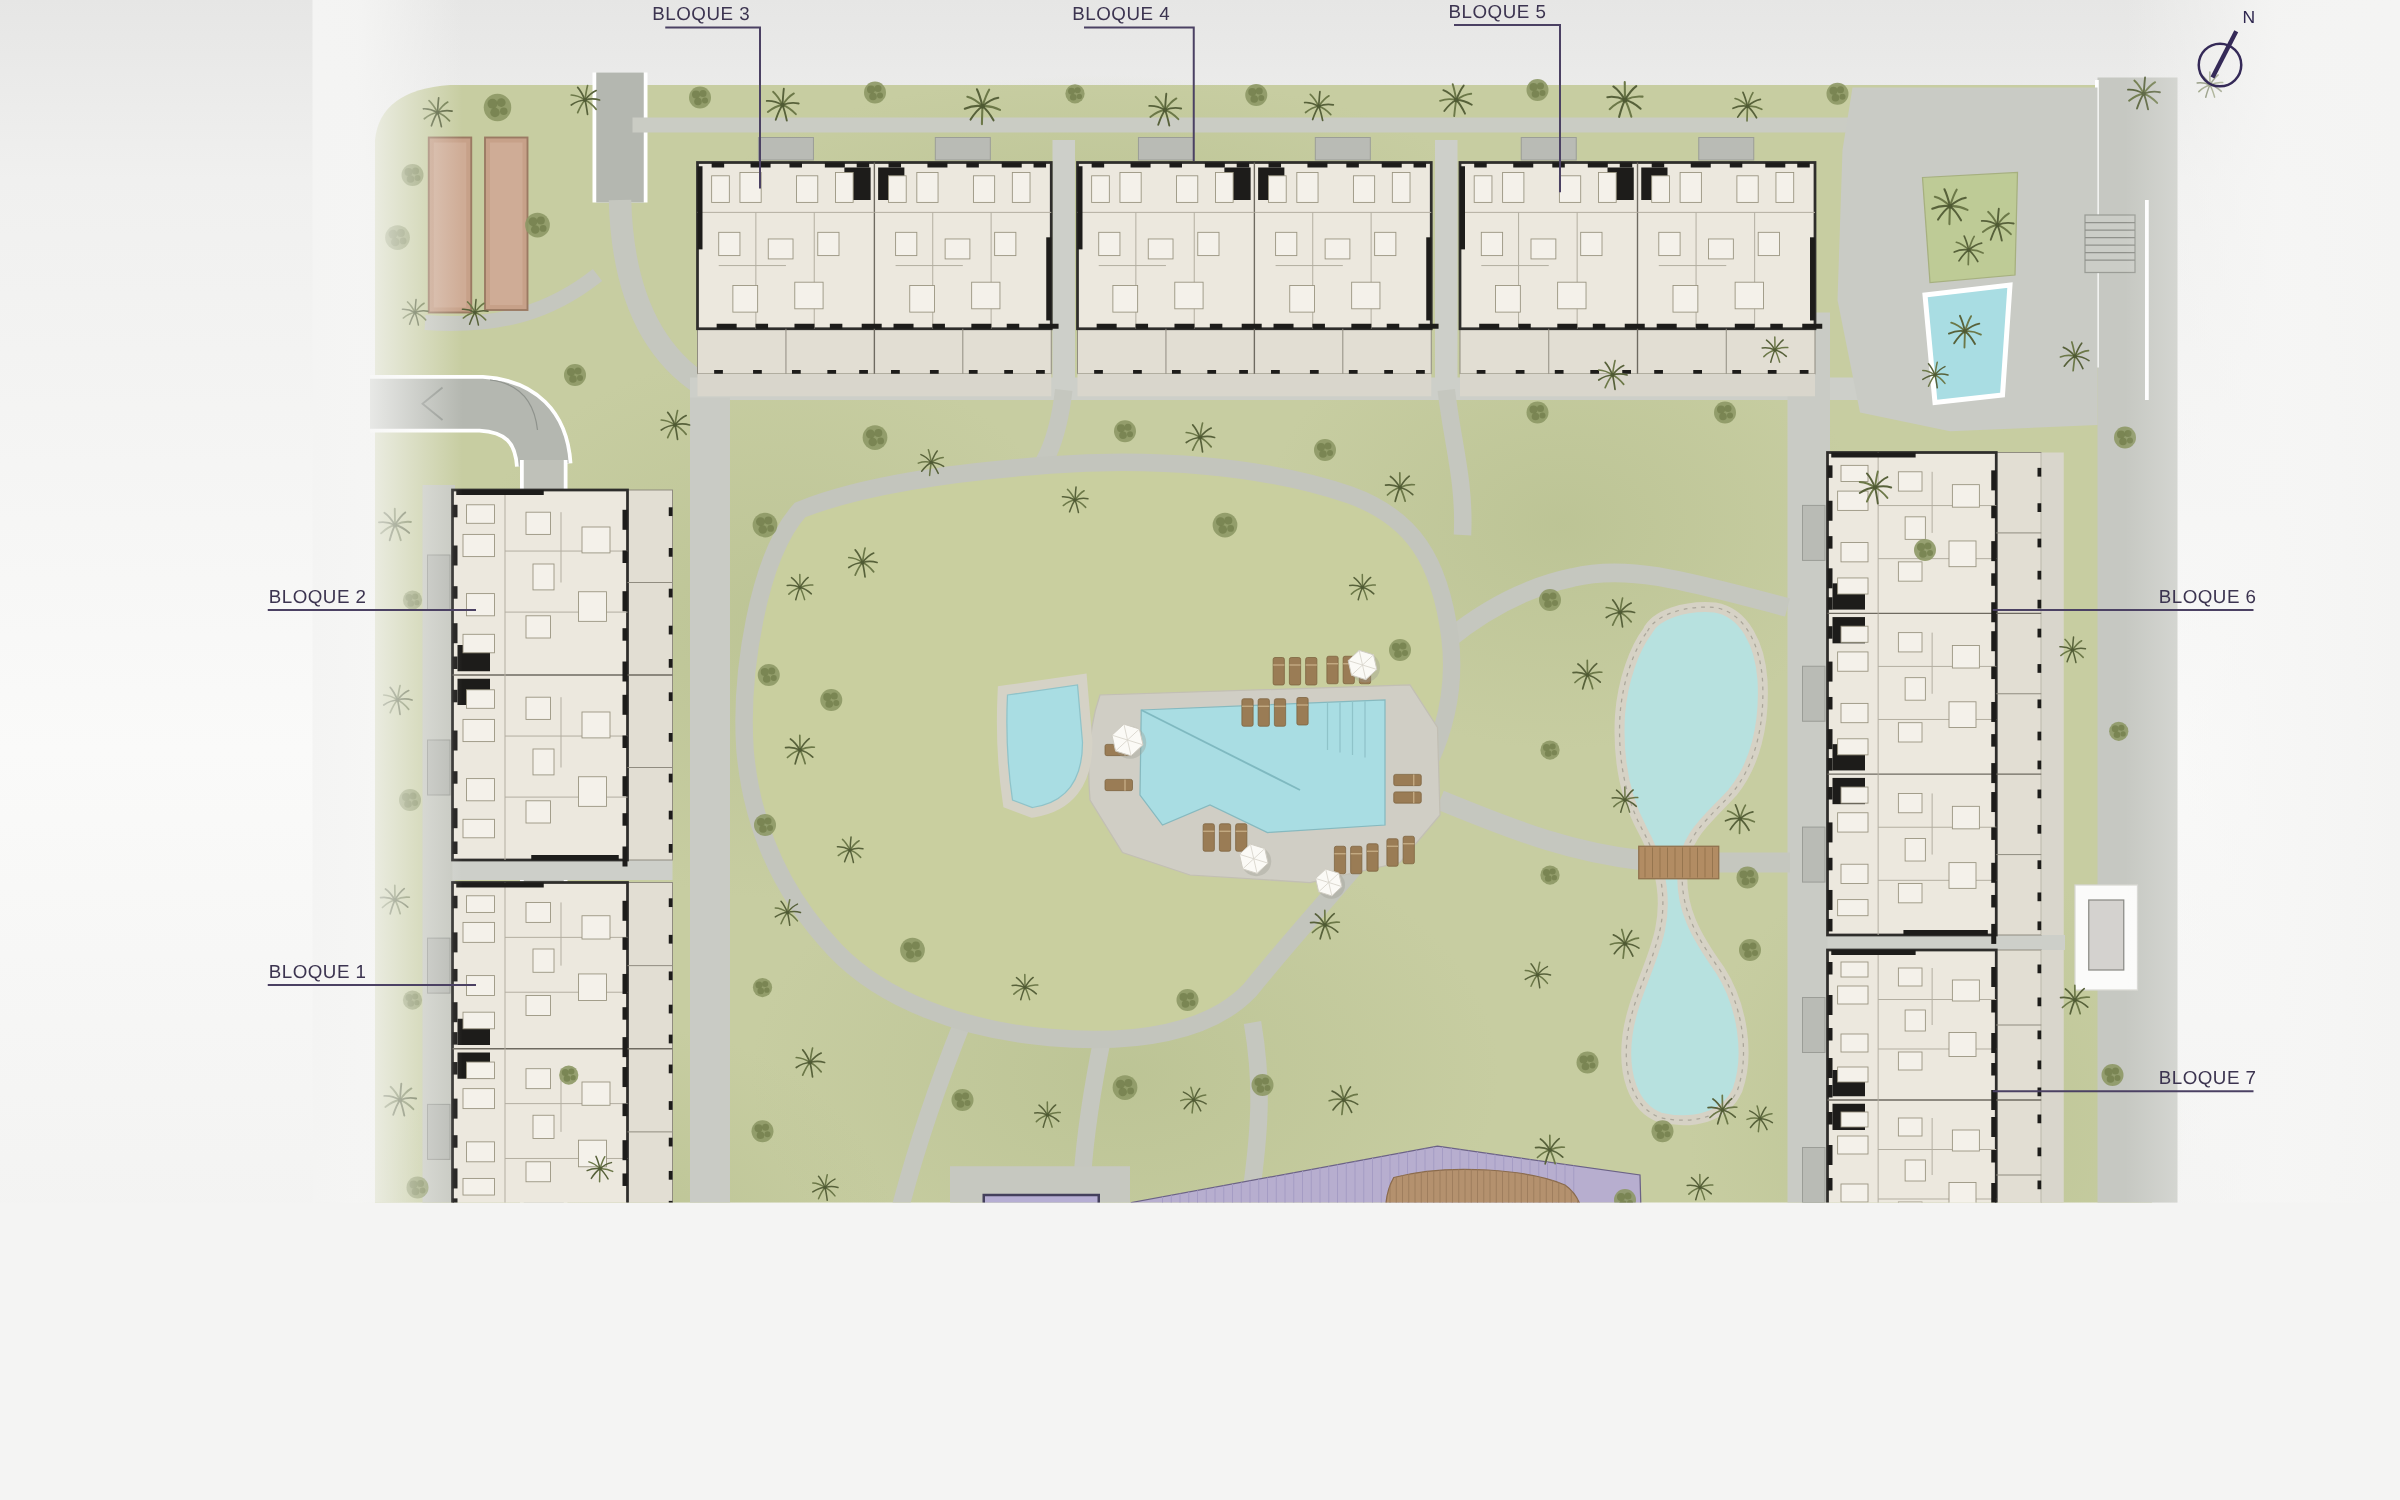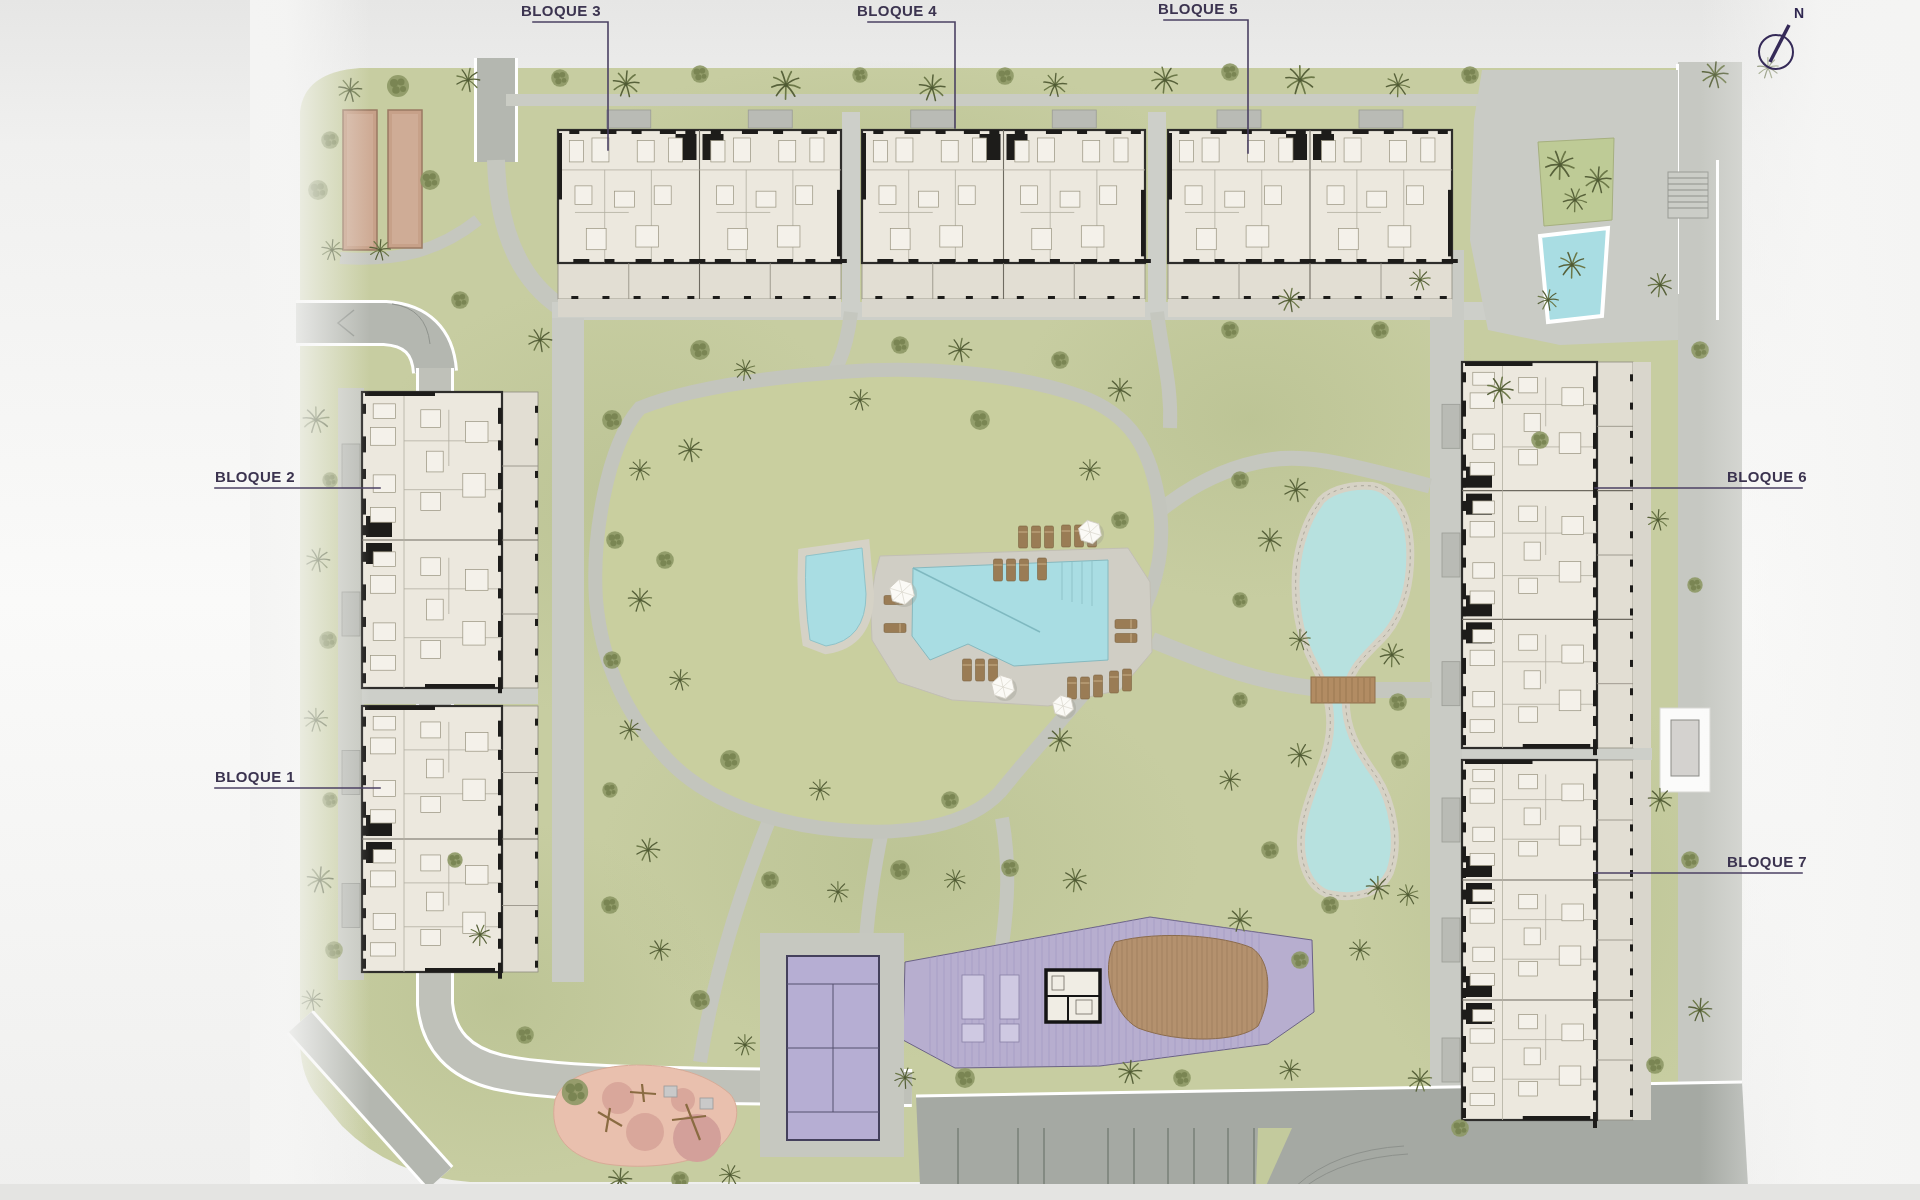--- a/index.html
+++ b/index.html
@@ -1,17 +1,17 @@
 <!DOCTYPE html>
 <html><head>
 <meta charset="utf-8">
 <style>
   html,body{margin:0;padding:0;background:#f4f4f3;}
-  .stage{position:relative;width:1920px;height:1200px;overflow:hidden;
-         font-family:"Liberation Sans", sans-serif;font-weight:bold;}
+  .stage{position:relative;width:1920px;height:962px;overflow:hidden;
+         font-family:"Liberation Sans", sans-serif;}
   svg{display:block}
   text.blk{font-family:"Liberation Sans", sans-serif;font-size:15px;
            letter-spacing:.4px;fill:#3c3450;}
   text.north{font-family:"Liberation Sans", sans-serif;font-size:14px;fill:#2f2750;}
 </style>
 </head>
 <body>
 
 <div class="stage">
 <svg width="1920" height="1200" viewBox="0 0 1920 1200">

